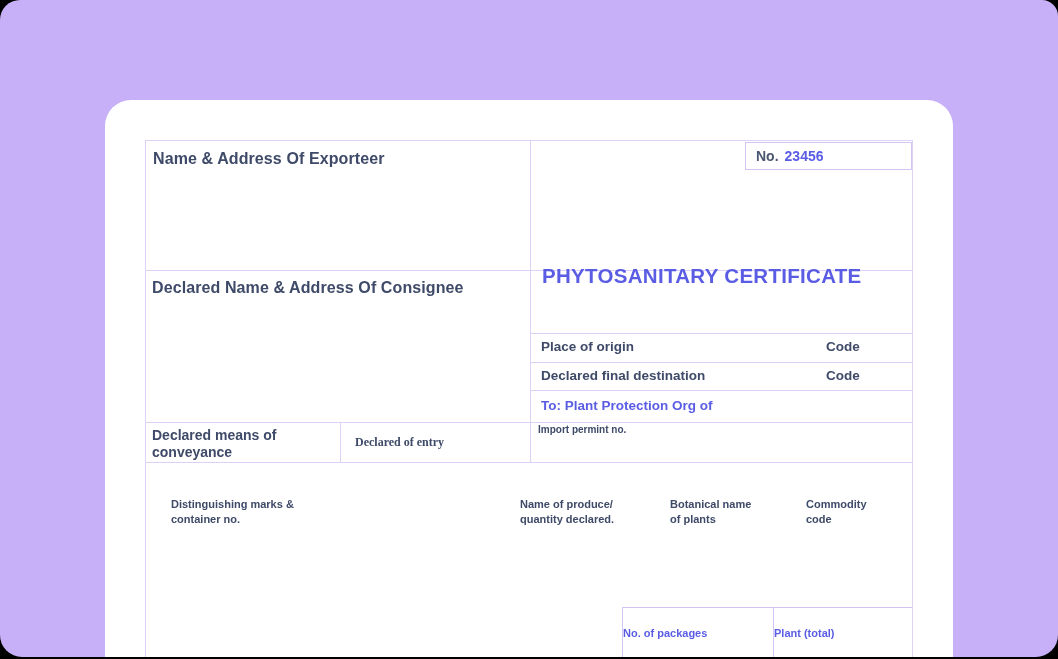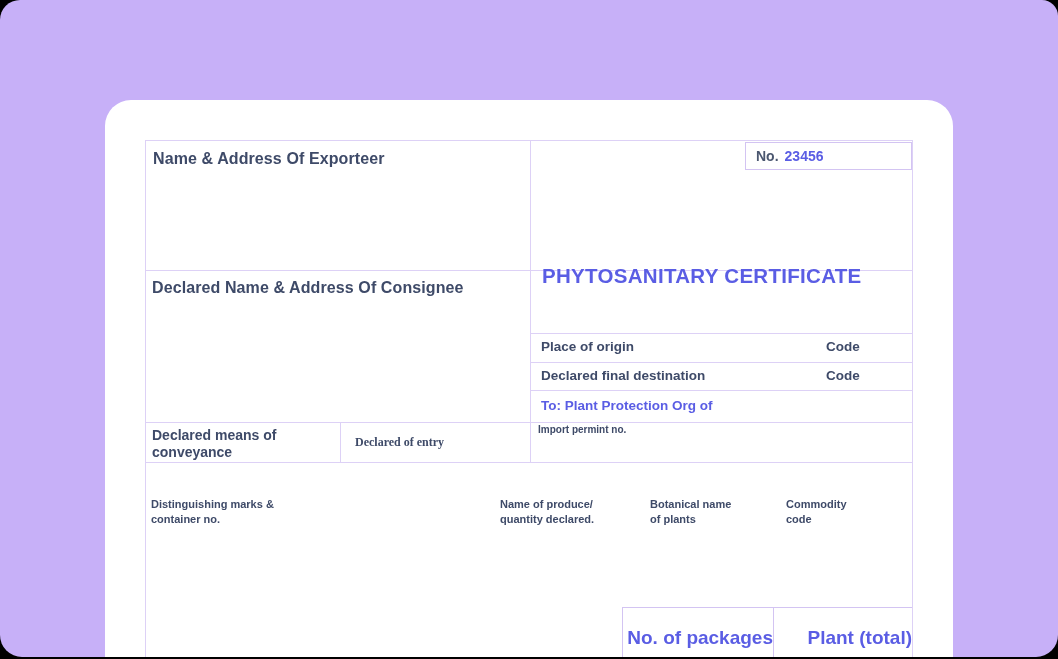--- a/index.html
+++ b/index.html
@@ -29,25 +29,25 @@
   .lbl-sm{font-size:14px;line-height:17px;white-space:pre-line;}
   .accent{color:var(--accent);}
   .title{position:absolute;left:397px;top:124px;font-size:20.5px;font-weight:800;
     letter-spacing:.3px;color:var(--accent);}
   .no-box{position:absolute;left:600px;top:2px;width:167px;height:28px;
     border:1px solid var(--grid-strong);background:#fff;display:flex;
     align-items:center;padding-left:10px;gap:6px;font-size:14px;}
   .no-box .no-lbl{color:var(--slate-soft);font-weight:600;}
   .no-box .no-val{color:var(--accent);font-weight:600;}
   .col-head{position:absolute;top:357px;font-size:11px;line-height:14.5px;
-    font-weight:700;color:var(--slate);white-space:pre-line;}
+    font-weight:700;color:var(--slate);white-space:pre-line;margin-left:20px;}
   .subtable{position:absolute;left:477px;top:467px;width:290px;bottom:0;
     border-left:1px solid var(--grid-strong);border-top:1px solid var(--grid-strong);
     display:flex;background:#fff;}
-  .subcell{padding-top:19px;text-align:right;font-size:19px;font-weight:700;
+  .subcell{padding-top:19px;text-align:left;font-size:11px;font-weight:700;
     color:var(--accent);}
   .subcell.first{width:151px;border-right:1px solid var(--grid-strong);}
   .subcell.second{flex:1;}
   .field{position:absolute;}
 </style>
 </head>
 <body>
 
 <div class="stage">
   <div class="panel">

